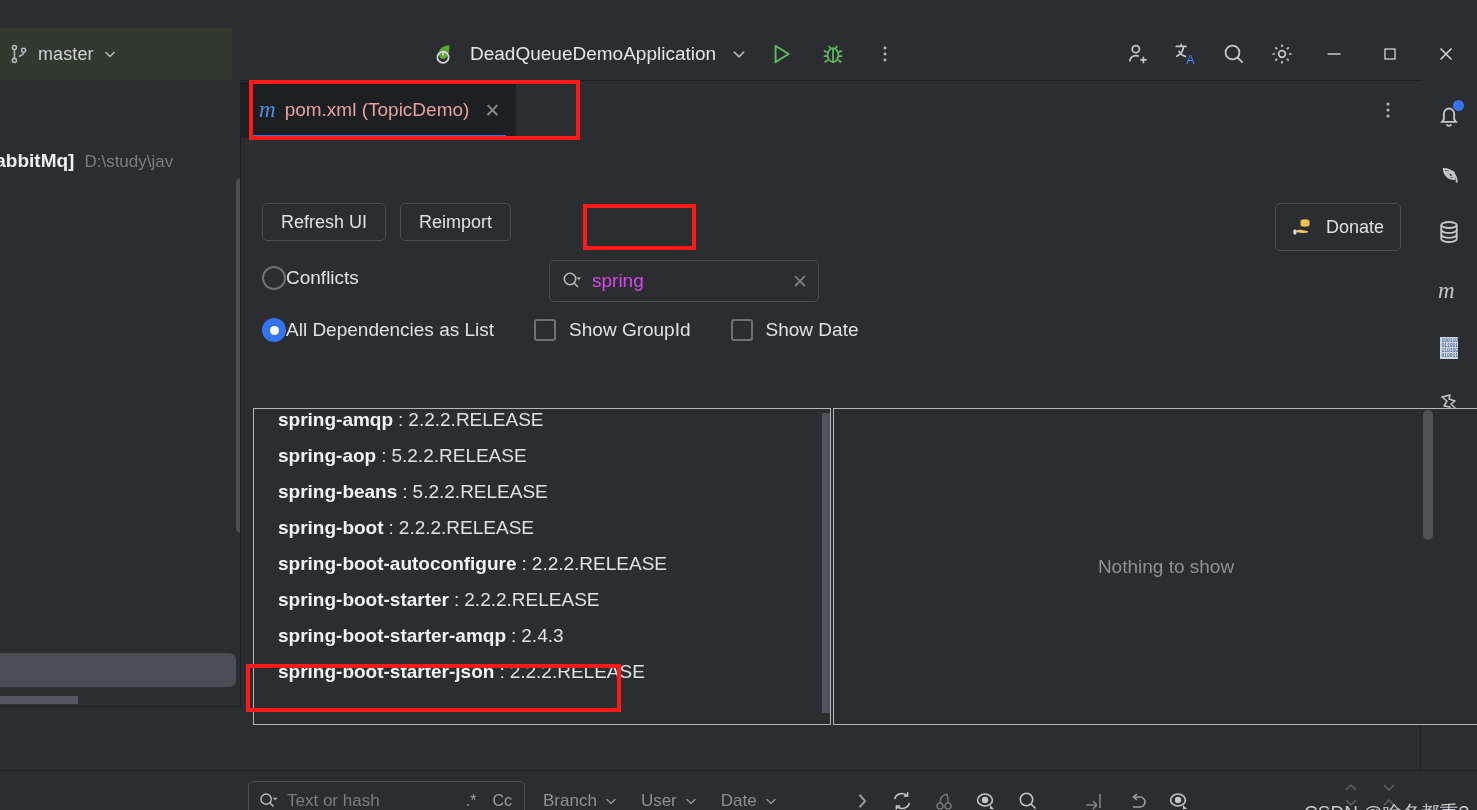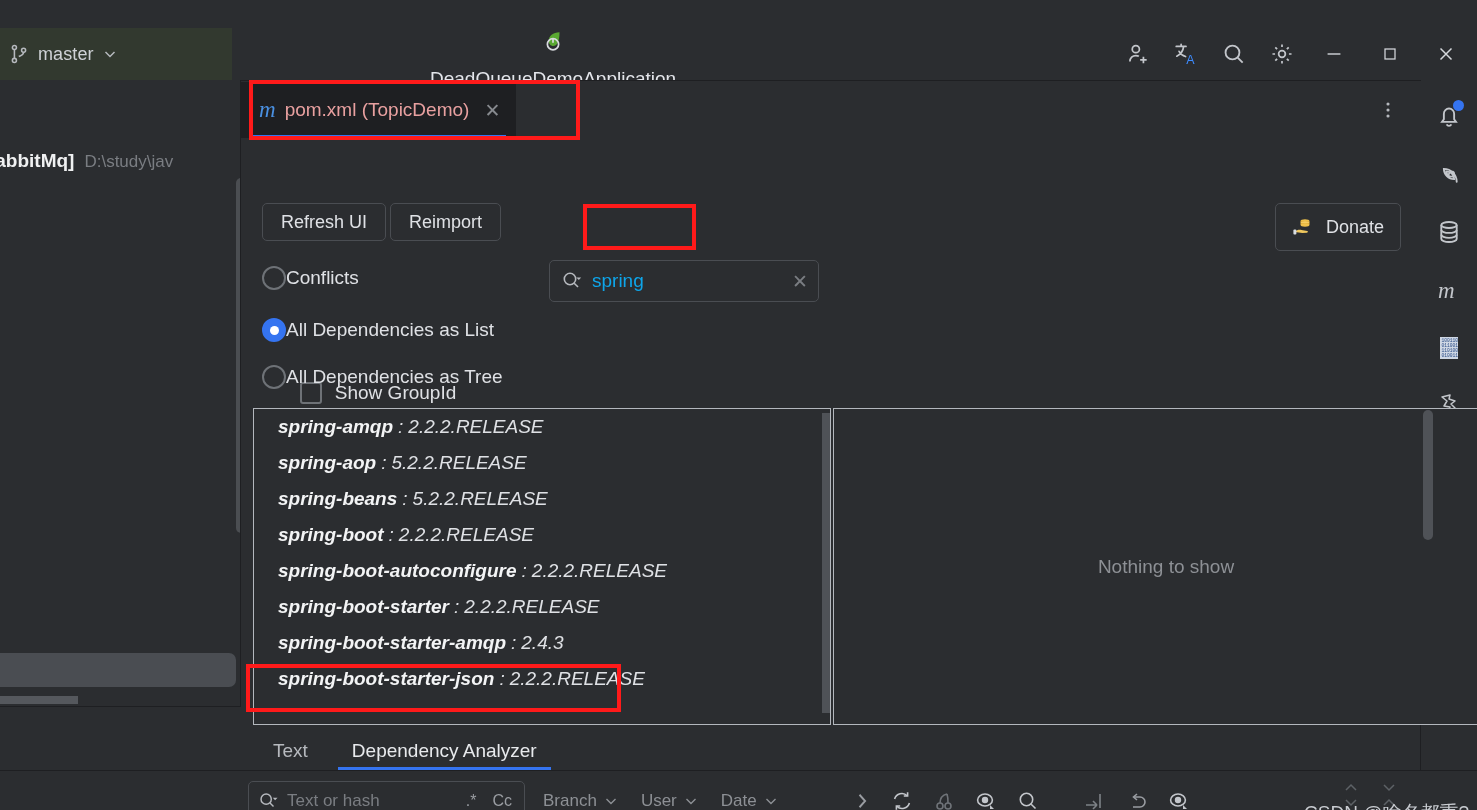--- a/index.html
+++ b/index.html
@@ -24,21 +24,21 @@
   .git-widget {
     position: absolute; left: 0; top: 0; height: 52px; width: 232px;
     background: #32392f;
     display: flex; align-items: center; padding-left: 8px; gap: 8px;
   }
   .git-widget .branch-label {
     font-size: 18px; color: #cfd2d6; letter-spacing: .1px;
   }
   .tb-center {
     position: absolute; left: 430px; top: 0; height: 52px;
-    display: flex; align-items: center; gap: 14px; flex-direction: column;
+    display: flex; align-items: center; gap: 14px;
   }
   .run-config-name { font-size: 19px; color: #e4e6eb; white-space: nowrap; }
   .tb-right {
     position: absolute; right: 8px; top: 0; height: 52px;
     display: flex; align-items: center; gap: 10px;
   }
   .icon-btn {
     width: 38px; height: 38px; display: flex; align-items: center; justify-content: center;
     border-radius: 5px; cursor: default;
   }
@@ -128,34 +128,34 @@
   .tab.active::after {
     content: ""; position: absolute; left: 10px; right: 10px; bottom: 0; height: 3px; background: #3574f0;
   }
   .maven-m { font-size: 23px; font-style: italic; color: #4a90e2; font-family: "Liberation Serif", serif; }
   .tab-label { font-size: 19px; color: #e8a0a0; white-space: nowrap; }
   .tab-close { font-size: 19px; color: #878a8f; margin-left: 6px; }
   .tab-menu { position: absolute; right: 22px; top: 18px; }
 
   .panel-body { position: absolute; left: 0; top: 57px; width: 1180px; height: 569px; background: #2b2d30; }
 
-  .toolrow { position: absolute; left: 21px; top: 65px; display: flex; align-items: center; gap: 4px; }
+  .toolrow { position: absolute; left: 21px; top: 65px; display: flex; align-items: center; gap: 14px; }
   .btn {
     height: 38px; padding: 0 18px; border: 1px solid #4a4d52; border-radius: 5px;
     background: #2b2d30; color: #dfe1e5; font-size: 18px;
     display: flex; align-items: center; justify-content: center; white-space: nowrap;
   }
   .donate-btn {
     position: absolute; right: 20px; top: 65px; height: 48px; padding: 0 16px;
     border: 1px solid #4a4d52; border-radius: 5px; background: #2b2d30;
     display: flex; align-items: center; gap: 10px; color: #dfe1e5; font-size: 18px;
   }
 
   .optrow1 { position: absolute; left: 21px; top: 128px; display: flex; align-items: center; }
-  .optrow2 { position: absolute; left: 21px; top: 180px; display: flex; align-items: center; gap: 40px; flex-direction: column; }
+  .optrow2 { position: absolute; left: 21px; top: 180px; display: flex; align-items: center; gap: 40px; }
   .optrow3 { position: absolute; left: 21px; top: 227px; display: flex; align-items: center; }
 
   .radio-row { display: flex; align-items: center; gap: 0; }
   .radio {
     width: 24px; height: 24px; border-radius: 50%; border: 2px solid #6e7277; background: transparent;
     display: flex; align-items: center; justify-content: center; flex: none;
   }
   .radio.checked { border-color: #3574f0; background: #3574f0; }
   .radio.checked::after { content: ""; width: 9px; height: 9px; border-radius: 50%; background: #ffffff; }
   .opt-label { font-size: 19px; color: #dfe1e5; white-space: nowrap; }
@@ -163,30 +163,30 @@
   .check-row { display: flex; align-items: center; gap: 13px; }
   .checkbox {
     width: 22px; height: 22px; border-radius: 3px; border: 2px solid #6e7277; background: transparent; flex: none;
   }
 
   .searchbox {
     position: absolute; left: 308px; top: 122px; width: 270px; height: 42px;
     border: 1px solid #4a4d52; border-radius: 5px; background: #2b2d30;
     display: flex; align-items: center; padding: 0 10px; gap: 8px;
   }
-  .search-val { font-size: 19px; color: #0ea5e9; flex: 1; }
+  .search-val { font-size: 19px; color: #d946ef; flex: 1; }
   .search-clear { font-size: 19px; color: #7a7d82; }
 
   
   .list-panel {
     position: absolute; left: 12px; top: 270px; width: 578px; height: 317px;
     border: 1px solid #b3b7bd; background: #2b2d30; overflow: hidden;
   }
   .dep-row {
-    height: 36px; display: flex; align-items: center; padding-left: 24px; gap: 0; white-space: nowrap; font-style: italic;
+    height: 36px; display: flex; padding-left: 24px; gap: 0; white-space: nowrap;
   }
   .dep-name { font-size: 19px; font-weight: bold; color: #f3f4f5; }
   .dep-sep  { font-size: 19px; color: #dfe1e5; padding: 0 5px; }
   .dep-ver  { font-size: 19px; color: #dfe1e5; }
   .list-vscroll {
     position: absolute; left: 568px; top: 4px; width: 11px; height: 300px; background: #4f5257;
   }
 
   .right-panel {
     position: absolute; left: 592px; top: 270px; width: 666px; height: 317px;
@@ -555,26 +555,20 @@
         <div class="check-row">
           <span class="checkbox"></span>
           <span class="opt-label">Show GroupId</span>
         </div>
         <div class="check-row">
           <span class="checkbox"></span>
           <span class="opt-label">Show Date</span>
         </div>
       </div>
 
-      <div class="optrow3">
-        <div class="radio-row">
-          <span class="radio"></span>
-          <span class="opt-label">All Dependencies as Tree</span>
-        </div>
-      </div>
 
       <div class="list-panel">
         <div id="dep-list">
             <div class="dep-row">
               <span class="dep-name">spring-amqp</span>
               <span class="dep-sep">:</span>
               <span class="dep-ver">2.2.2.RELEASE</span>
             </div>
             <div class="dep-row">
               <span class="dep-name">spring-aop</span>
@@ -614,24 +608,20 @@
           </div>
         <div class="list-vscroll"></div>
       </div>
 
       <div class="right-panel">
         <span class="nothing">Nothing to show</span>
       </div>
 
       <div class="outer-vscroll"></div>
 
-      <div class="bottom-tabs">
-        <div class="btab">Text</div>
-        <div class="btab active">Dependency Analyzer</div>
-      </div>
 
     </div>
   </div>
 
   <div class="ann" id="ann-tab"></div>
   <div class="ann" id="ann-search"></div>
   <div class="ann" id="ann-btabs"></div>
 
 </div>
 

